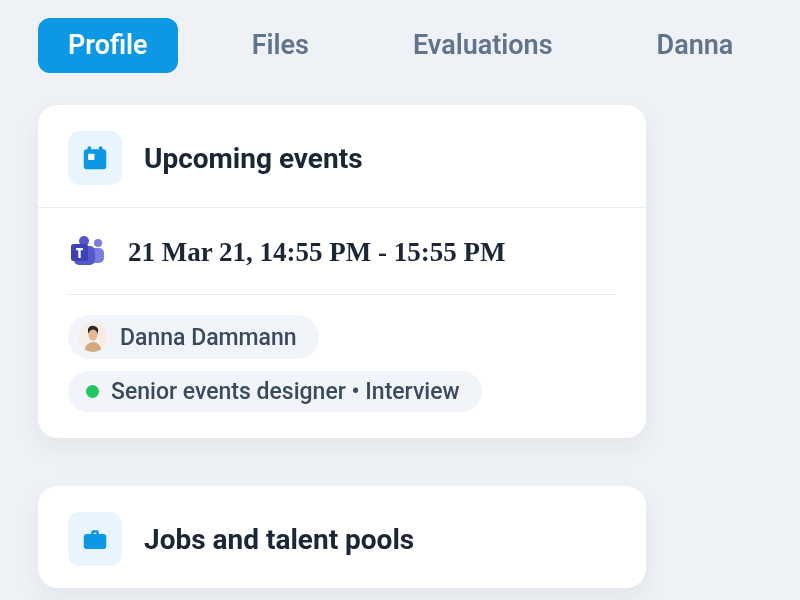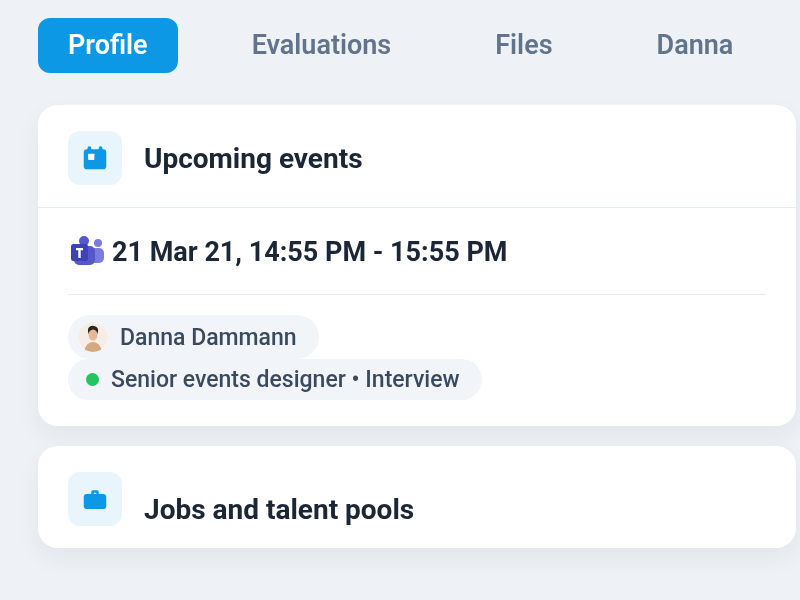--- a/index.html
+++ b/index.html
@@ -25,23 +25,23 @@
     border-radius: 12px;
     line-height: 1;
   }
   .tab.active {
     background: #0d98e6;
     color: #fff;
   }
   .card {
     background: #fff;
     border-radius: 20px;
-    width: 758px;
+    width: 608px;
     box-shadow: 0 10px 24px rgba(30,41,59,0.06);
-    margin-bottom: 20px;
+    margin-bottom: 48px;
   }
   .card-header {
     display: flex;
     align-items: center;
     gap: 22px;
     padding: 26px 30px 22px 30px;
     border-bottom: 1px solid #e6ecf2;
   }
   .icon-badge {
     width: 54px;
@@ -54,22 +54,23 @@
     flex-shrink: 0;
   }
   .card-title {
     font-size: 28px;
     font-weight: 700;
     color: #1b2736;
   }
   .event-time-row {
     display: flex;
     align-items: center;
-    gap: 4px;
+    gap: 20px;
     padding: 24px 30px 22px 30px;
+    font-family: Liberation Serif, serif;
   }
   .teams-icon {
     width: 40px;
     height: 40px;
     flex-shrink: 0;
   }
   .event-time {
     font-size: 27px;
     font-weight: 700;
     color: #1b2736;
@@ -77,20 +78,21 @@
   .divider {
     height: 1px;
     background: #e6ecf2;
     margin: 0 30px;
   }
   .badges {
     padding: 20px 24px 26px 30px;
     display: flex;
     flex-direction: column;
     align-items: flex-start;
+    gap: 12px;
   }
   .pill {
     background: #f1f4f8;
     border-radius: 999px;
     display: inline-flex;
     align-items: center;
     gap: 12px;
     padding: 7px 22px 7px 10px;
     font-size: 23px;
     font-weight: 500;
@@ -118,22 +120,22 @@
     flex-shrink: 0;
   }
 </style>
 </head>
 <body>
 
 <div class="wrap">
 
   <div class="tabs">
     <div class="tab active">Profile</div>
+    <div class="tab">Files</div>
     <div class="tab">Evaluations</div>
-    <div class="tab">Files</div>
     <div class="tab">Danna</div>
     <div class="tab">Ta</div>
   </div>
 
   <div class="card">
     <div class="card-header">
       <div class="icon-badge">
         <svg width="30" height="30" viewBox="0 0 24 24" fill="none">
           <rect x="3" y="5" width="18" height="16" rx="2.5" fill="#0d98e6"></rect>
           <rect x="6.5" y="8.5" width="5" height="5" rx="0.5" fill="#fff"></rect>
@@ -173,21 +175,21 @@
         <span>Danna Dammann</span>
       </div>
       <div class="pill role">
         <span class="status-dot"></span>
         <span>Senior events designer • Interview</span>
       </div>
     </div>
   </div>
 
   <div class="card">
-    <div class="card-header" style="border-bottom:none;align-items:flex-end;">
+    <div class="card-header" style="border-bottom:none;">
       <div class="icon-badge">
         <svg width="30" height="30" viewBox="0 0 24 24">
           <rect x="3" y="8" width="18" height="12" rx="2.5" fill="#0d98e6"></rect>
           <path d="M 9 8 L 9 6.4 Q 9 5 10.4 5 L 13.6 5 Q 15 5 15 6.4 L 15 8 L 13 8 L 13 7 L 11 7 L 11 8 Z" fill="#0d98e6"></path>
         </svg>
       </div>
       <div class="card-title">Jobs and talent pools</div>
     </div>
   </div>
 

